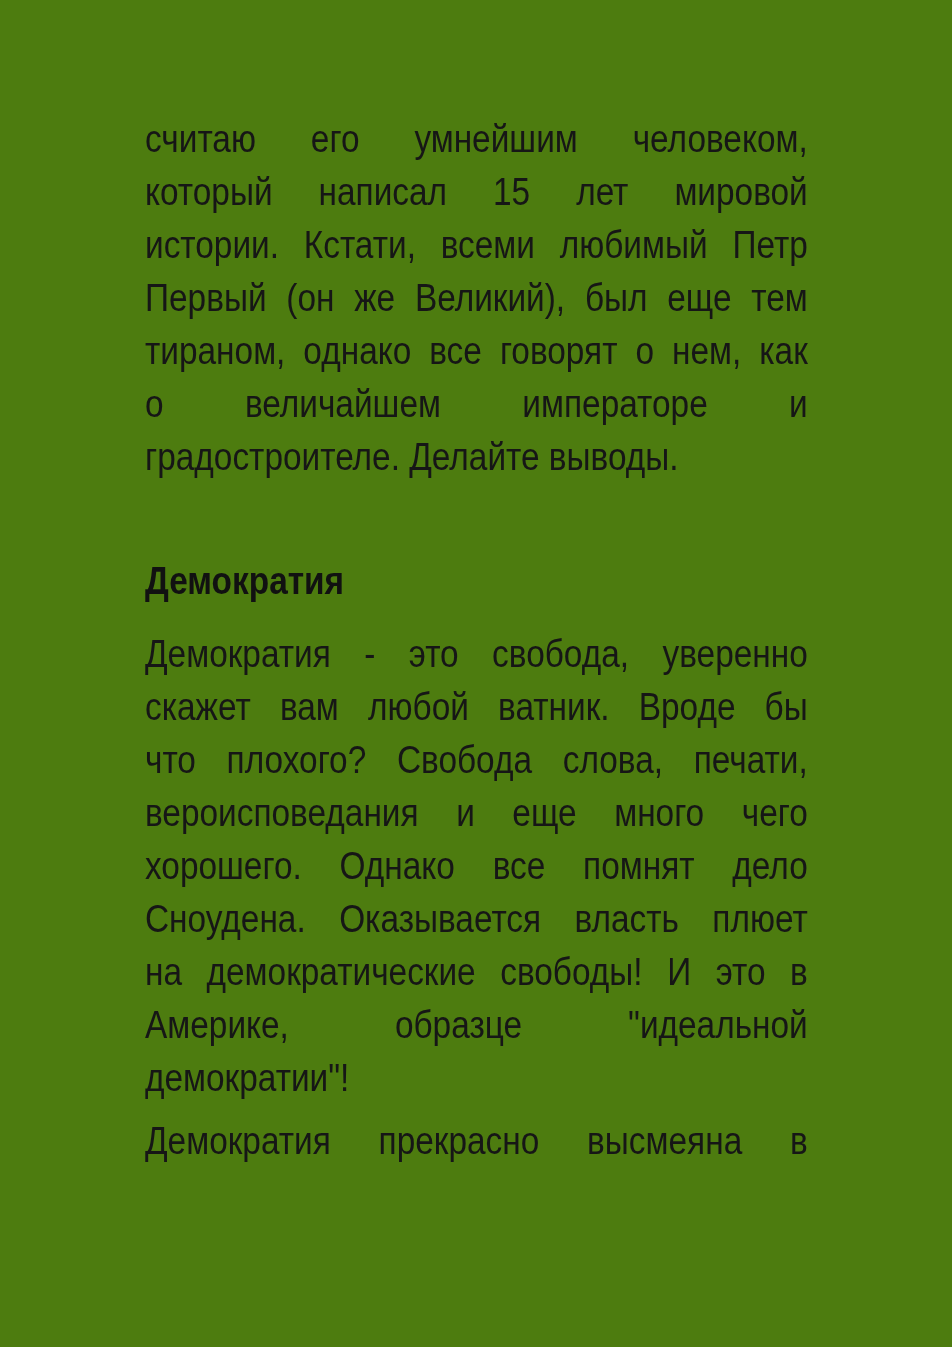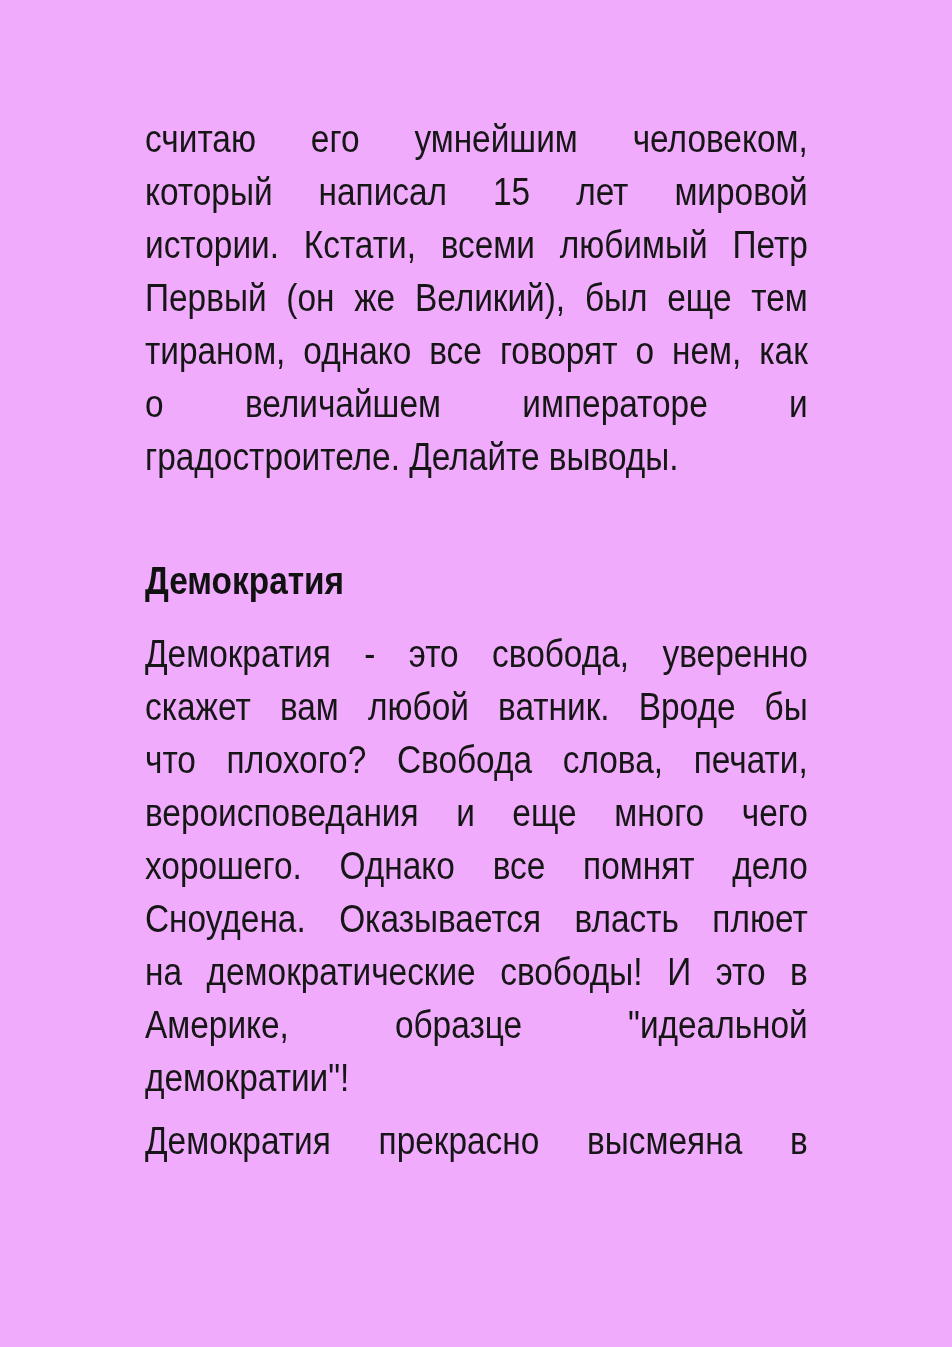--- a/index.html
+++ b/index.html
@@ -4,21 +4,21 @@
   <style>
     html, body {
       margin: 0;
       padding: 0;
       background: #ffffff;
     }
     .page {
       position: relative;
       width: 952px;
       height: 1347px;
-      background: #f0abfc;
+      background: #4d7c0f;
       overflow: hidden;
       font-family: "Liberation Sans", sans-serif;
     }
     
     .text-block {
       position: absolute;
       left: 145px;
       top: 113px;
       width: 754px;
       transform: scaleX(0.879);

